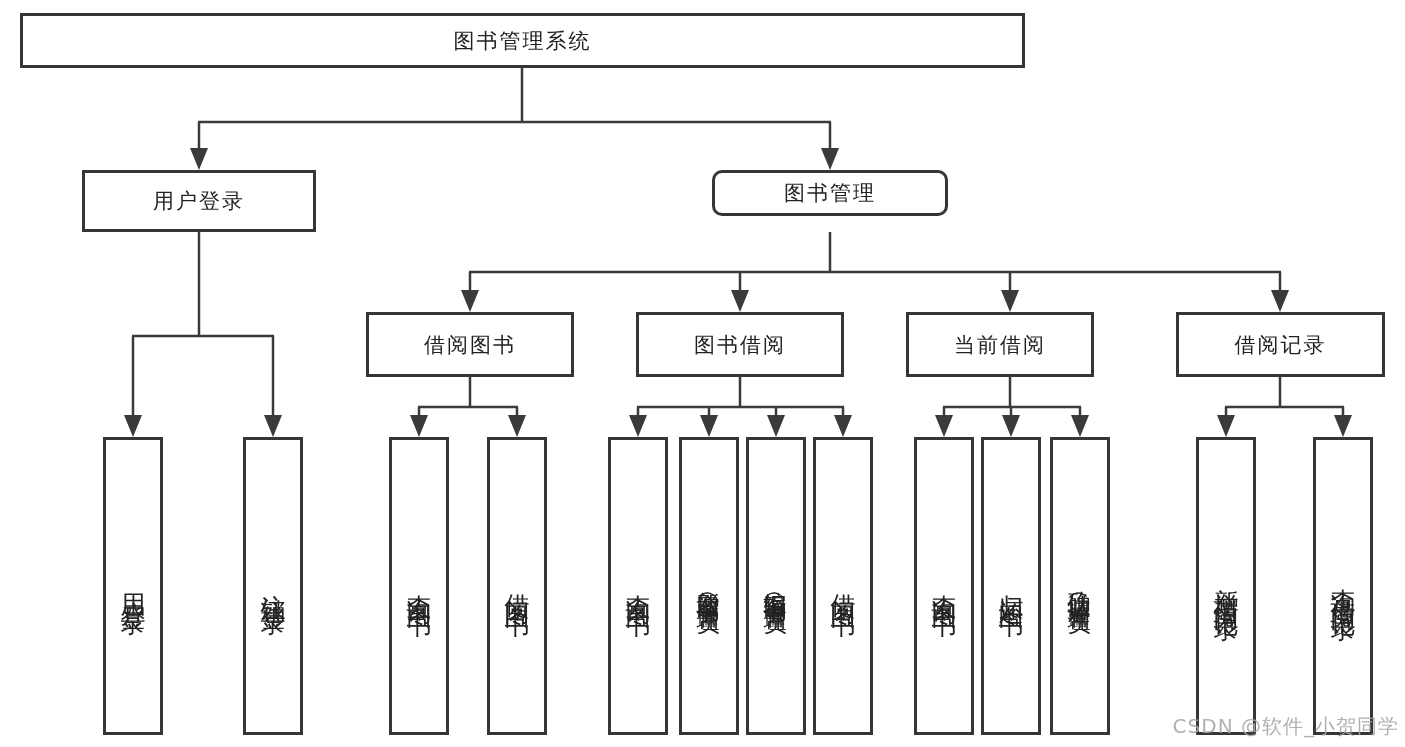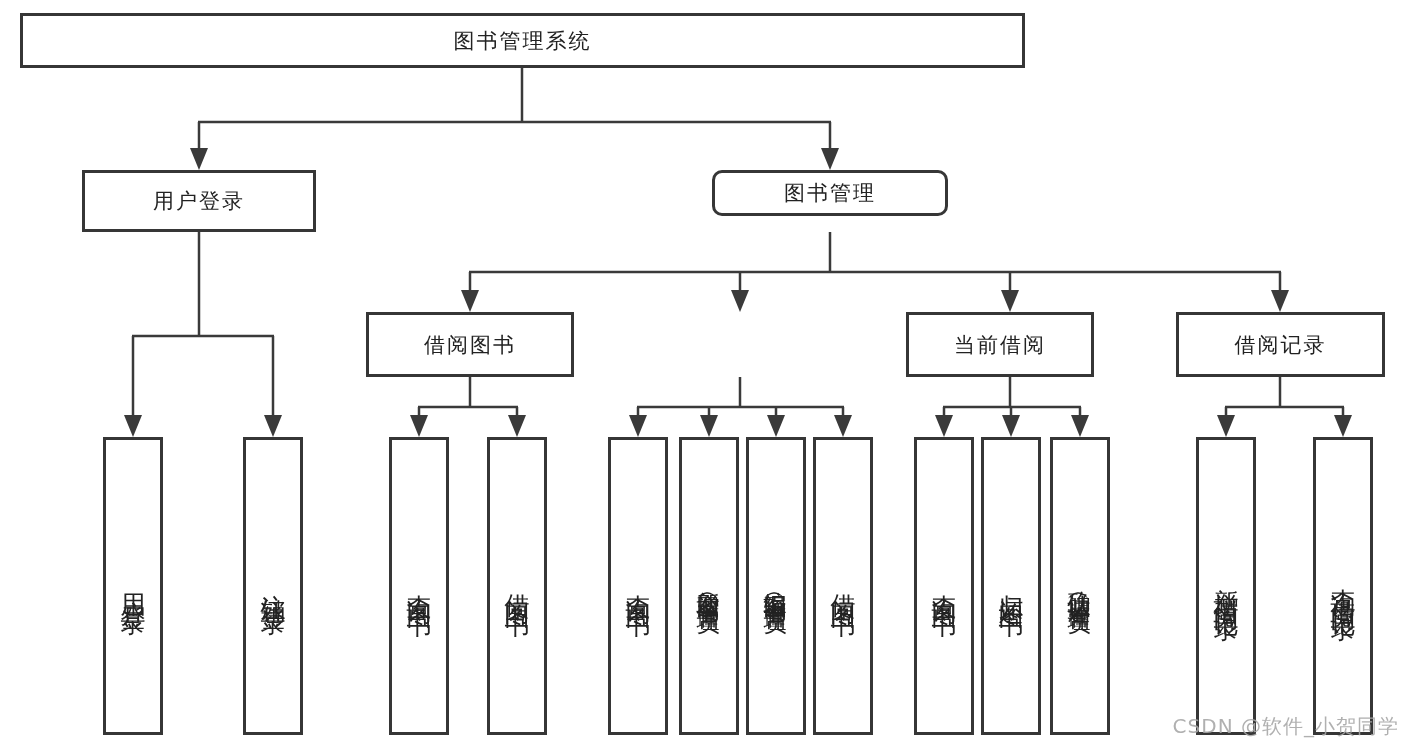--- a/index.html
+++ b/index.html
@@ -108,20 +108,21 @@
       <line x1="1343" y1="407" x2="1343" y2="417" stroke="#3a3a3a" stroke-width="2.5"></line>
       <polygon points="1334,415 1352,415 1343,437" fill="#3a3a3a"></polygon>
     </svg>
 
   <div class="node h-node" style="left:20px;top:13px;width:1005px;height:55px;">图书管理系统</div>
 
   <div class="node h-node" style="left:82px;top:170px;width:234px;height:62px;">用户登录</div>
   <div class="node h-node" style="left:712px;top:170px;width:236px;height:46px;border-radius:10px;">图书管理</div>
 
   <div class="node h-node" style="left:366px;top:312px;width:208px;height:65px;">借阅图书</div>
+  <div class="node h-node" style="left:636px;top:312px;width:208px;height:65px;">图书借阅</div>
   <div class="node h-node" style="left:906px;top:312px;width:188px;height:65px;">当前借阅</div>
   <div class="node h-node" style="left:1176px;top:312px;width:209px;height:65px;font-family:Liberation Serif, serif;">借阅记录</div>
 
   <div class="node v-node" style="left:103px;top:437px;width:60px;height:298px;">用户登录</div>
   <div class="node v-node" style="left:243px;top:437px;width:60px;height:298px;">注销登录</div>
 
   <div class="node v-node" style="left:389px;top:437px;width:60px;height:298px;">查询图书</div>
   <div class="node v-node" style="left:487px;top:437px;width:60px;height:298px;">借阅图书</div>
 
   <div class="node v-node" style="left:608px;top:437px;width:60px;height:298px;">查询图书</div>

